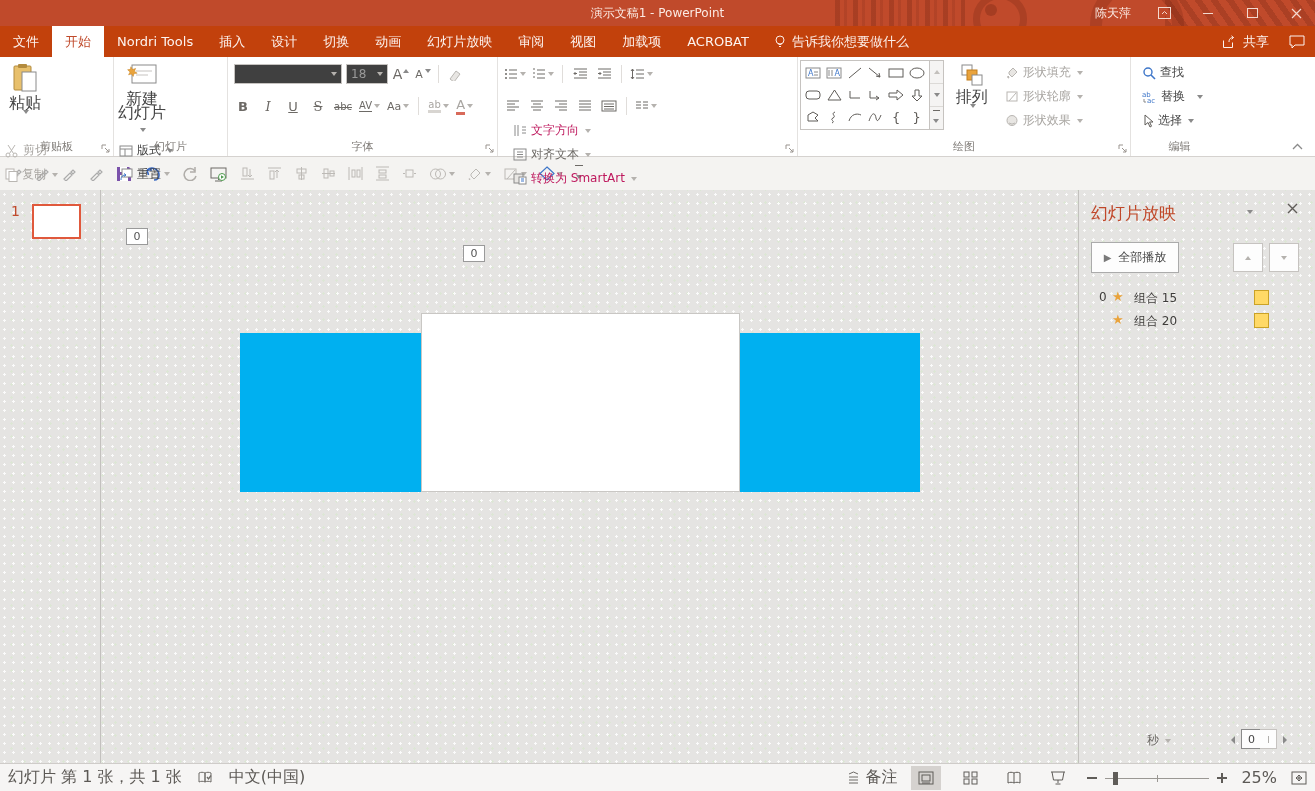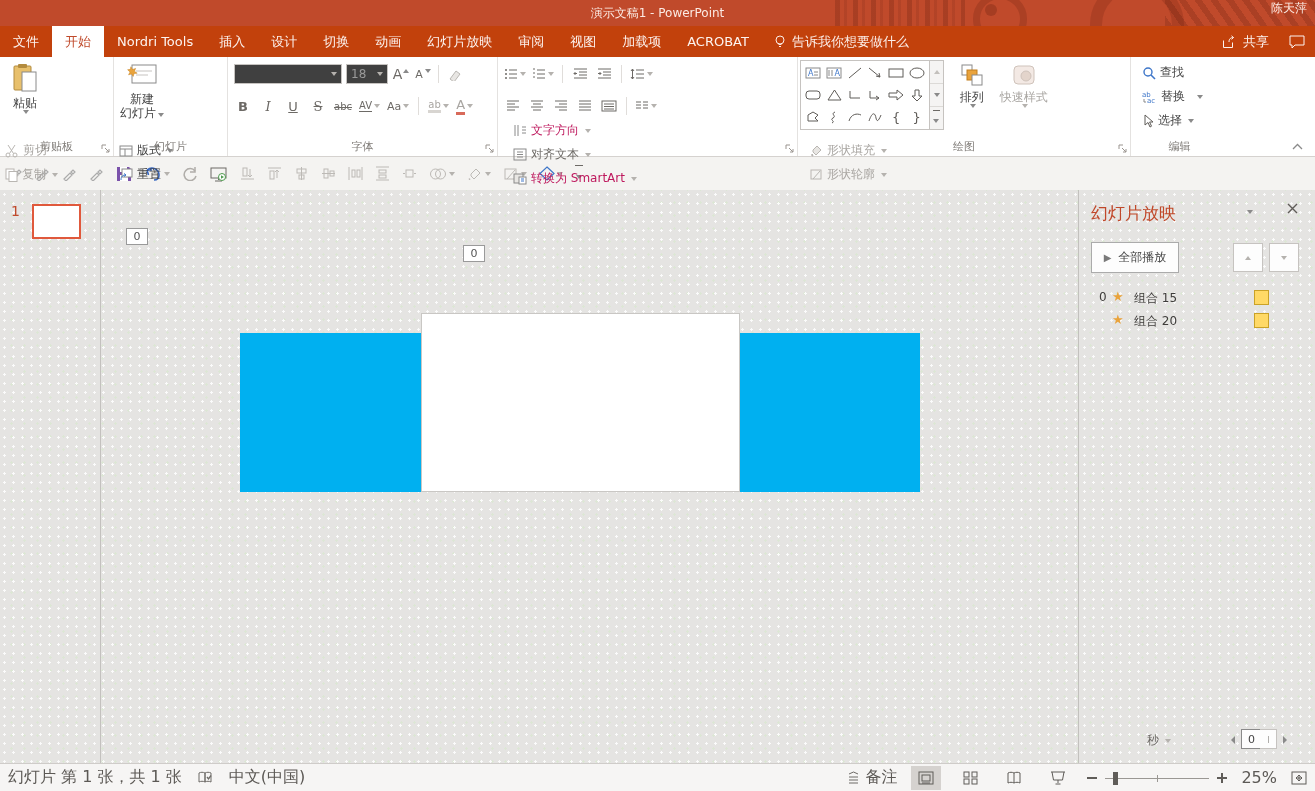--- a/index.html
+++ b/index.html
@@ -10,39 +10,39 @@
   .titlebar{position:relative;height:26px;background:#c04a2b;color:#f7e3da;overflow:hidden;}
   .tb-art{position:absolute;right:0;top:0;width:480px;height:26px;pointer-events:none;}
   .tb-bars{position:absolute;left:0;top:0;width:130px;height:26px;
     background:repeating-linear-gradient(90deg,rgba(60,10,0,.18) 0 5px,transparent 5px 9px,rgba(60,10,0,.10) 9px 12px,transparent 12px 18px);}
   .tb-circ1{position:absolute;left:138px;top:-8px;width:40px;height:40px;border-radius:50%;border:7px solid rgba(60,10,0,.16);}
   .tb-circ2{position:absolute;left:150px;top:4px;width:12px;height:12px;border-radius:50%;background:rgba(60,10,0,.20);}
   .tb-circ3{position:absolute;left:255px;top:-22px;width:70px;height:70px;border-radius:50%;border:12px solid rgba(60,10,0,.14);}
   .tb-diag{position:absolute;left:330px;top:0;width:150px;height:26px;
     background:repeating-linear-gradient(55deg,rgba(60,10,0,.16) 0 6px,transparent 6px 13px);}
   .tb-title{position:absolute;left:0;right:0;top:0;height:26px;line-height:26px;text-align:center;font-size:12px;color:#fbeae3;}
-  .tb-right{position:absolute;right:8px;top:0;height:26px;display:flex;align-items:center;gap:22px;z-index:2;flex-direction:column;}
+  .tb-right{position:absolute;right:8px;top:0;height:26px;display:flex;align-items:center;gap:22px;z-index:2;}
   .tb-user{font-size:12px;color:#fbeae3;}
   .winbtn{display:inline-flex;align-items:center;justify-content:center;width:22px;height:20px;}
   .ic-min{width:10px;height:1px;background:#f3d9cf;display:inline-block;}
   .ic-max{width:9px;height:8px;border:1px solid #f3d9cf;display:inline-block;}
   
   .tabrow{height:31px;background:#c2410c;display:flex;align-items:stretch;color:#fdf3ef;position:relative;}
   .tab{padding:0 13px;line-height:31px;font-size:13px;white-space:nowrap;cursor:default;}
   .tab.active{background:#ffffff;color:#c04a2b;}
   .tellme{display:flex;align-items:center;gap:6px;padding:0 12px;font-size:13px;color:#fceee8;}
   .tabrow-right{position:absolute;right:10px;top:0;height:31px;display:flex;align-items:center;gap:20px;}
   .share{display:flex;align-items:center;gap:6px;font-size:13px;color:#fdf3ef;}
   
   .ribbon{height:99px;background:#ffffff;border-bottom:1px solid #d5d2cf;display:flex;position:relative;}
   .rgroup{position:relative;border-right:1px solid #e4e2e0;padding:3px 2px 16px 2px;box-sizing:border-box;}
   .rlabel{position:absolute;bottom:2px;left:0;right:0;text-align:center;font-size:11px;color:#7e7a76;}
   .launcher{position:absolute;right:2px;bottom:2px;width:10px;height:10px;color:#9a948f;}
   .bigbtn{display:inline-flex;flex-direction:column;align-items:center;justify-content:flex-start;
-          width:46px;height:78px;vertical-align:top;text-align:center;font-size:12px;color:#444;padding-top:3px;box-sizing:border-box;}
+          width:46px;height:78px;vertical-align:top;text-align:center;font-size:16px;color:#444;padding-top:3px;box-sizing:border-box;}
   .bigbtn .blabel{line-height:14px;margin-top:3px;}
   .smallcol{display:inline-flex;flex-direction:column;justify-content:flex-start;vertical-align:top;gap:3px;padding-top:2px;}
   .smallbtn{display:flex;align-items:center;gap:4px;height:21px;font-size:12px;color:#444;white-space:nowrap;padding:0 3px;}
   .dis{color:#a9a6a2 !important;}
   .dis svg{stroke:#b9b6b2 !important;}
   .cd{display:inline-block;width:0;height:0;border-left:3px solid transparent;border-right:3px solid transparent;border-top:4px solid #8a8a8a;margin-left:2px;}
   .cd.lite{border-top-color:#b5b2ae;}
   .cu{display:inline-block;width:0;height:0;border-left:3px solid transparent;border-right:3px solid transparent;border-bottom:4px solid #8a8a8a;}
   .cl{display:inline-block;width:0;height:0;border-top:4px solid transparent;border-bottom:4px solid transparent;border-right:4px solid #8a8a8a;}
   .crt{display:inline-block;width:0;height:0;border-top:4px solid transparent;border-bottom:4px solid transparent;border-left:4px solid #8a8a8a;}
@@ -540,28 +540,20 @@
 
     <div class="bigbtn" style="width:40px;margin-left:4px;">
       <svg class="ic" width="24" height="24" viewBox="0 0 24 24">
         <rect x="2" y="2" width="10" height="10" fill="#fff" stroke="#8a8a8a"></rect>
         <rect x="7" y="7" width="10" height="10" fill="#e9a33c" stroke="#c27f1e"></rect>
         <rect x="12" y="12" width="10" height="10" fill="#fff" stroke="#8a8a8a"></rect>
         </svg>
       <span class="blabel">排列</span>
       <span class="cd"></span>
     </div>
-    <div class="bigbtn dis" style="width:56px;">
-      <svg class="ic" width="26" height="24" viewBox="0 0 26 24">
-        <rect x="3" y="3" width="20" height="18" rx="4" fill="#f3e9e4" stroke="#cfc3bb"></rect>
-        <circle cx="15" cy="13" r="5" fill="#e3d4cb" stroke="#cfc3bb"></circle>
-        </svg>
-      <span class="blabel">快速样式</span>
-      <span class="cd lite"></span>
-    </div>
     <div class="smallcol" style="margin-left:6px;">
       <div class="smallbtn dis">
         <svg class="ic" width="14" height="13" viewBox="0 0 14 13">
           <path d="M4 6 L8 2 l4 4 -5 5 -3-3z" fill="#e8e6e3" stroke="#b9b6b2"></path>
             <path d="M3 10 c-1 2 1 3 1 1z" fill="#b9b6b2"></path>
           </svg>
         <span>形状填充</span>
           <span class="cd lite"></span>
       </div>
       <div class="smallbtn dis">

